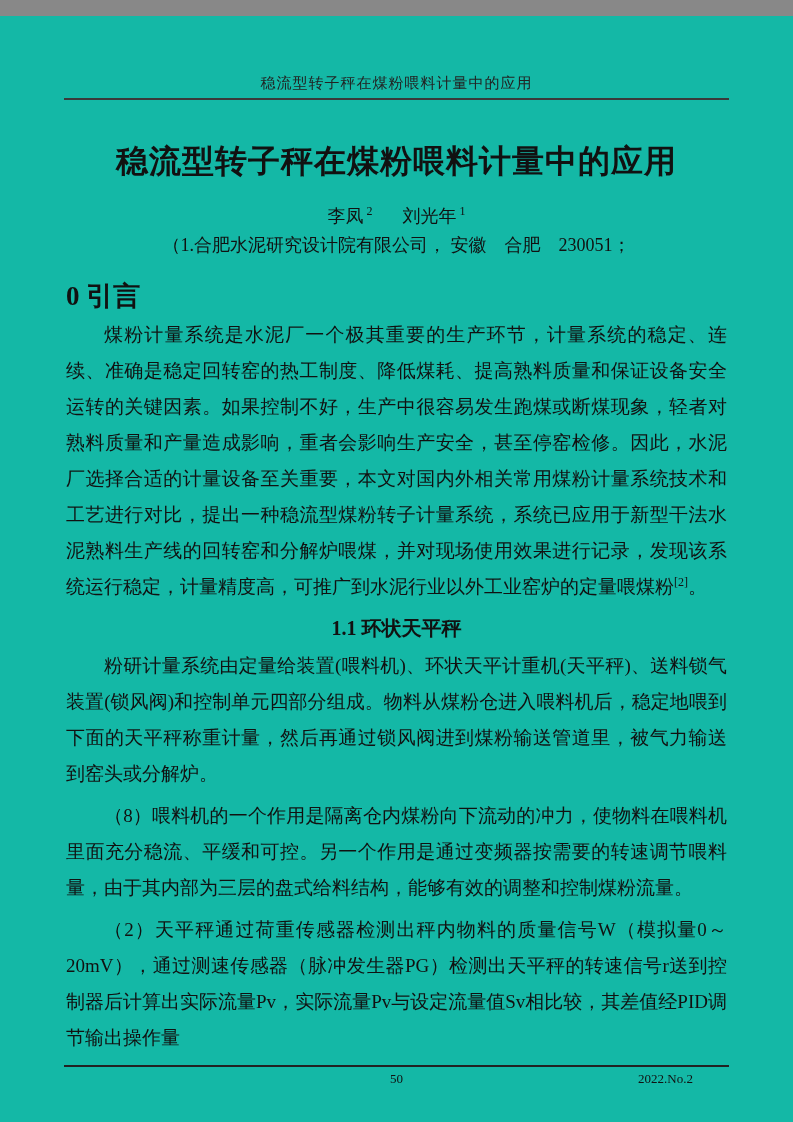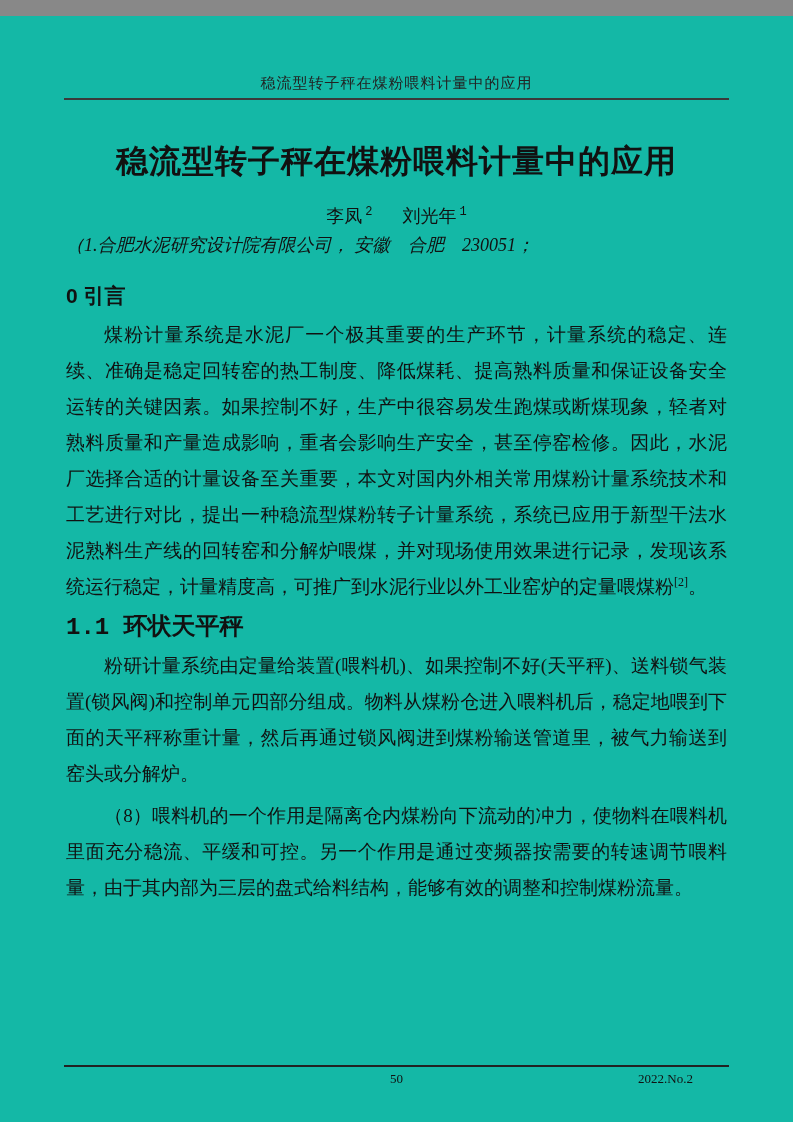--- a/index.html
+++ b/index.html
@@ -38,47 +38,46 @@
     text-align: center;
     font-size: 32px;
     font-weight: bold;
     letter-spacing: 1px;
     font-family: "Liberation Serif", "DejaVu Serif", serif;
   }
   .authors {
     margin-top: 20px;
     text-align: center;
     font-size: 18px;
-    font-family: Liberation Mono, monospace;
   }
   .authors sup {
     font-size: 12px;
     margin-left: 3px;
   }
   .author-gap { display: inline-block; width: 30px; }
   .affil {
-    text-align: left;
+    text-align: center;
     font-size: 18px;
     line-height: 27px;
-    font-style: italic;
   }
   .affil-first { margin-top: 4px; }
   h2.sec {
     margin: 22px 0 0 0;
-    font-size: 21px;
+    font-size: 27px;
     font-weight: bold;
-    font-family: Liberation Sans, sans-serif;
+    font-family: Liberation Serif, serif;
     line-height: 30px;
   }
   h3.subsec {
     margin: 9px 0 0 0;
-    font-size: 24px;
+    font-size: 20px;
     font-weight: bold;
-    font-family: Liberation Mono, monospace;
+    font-family: Liberation Serif, serif;
     line-height: 28px;
+    text-align: center;
   }
   p.body {
     margin: 6px 0 0 0;
     font-size: 19px;
     line-height: 36px;
     text-align: justify;
     text-indent: 2em;
     font-family: Liberation Serif, serif;
   }
   p.body sup.ref {
@@ -132,24 +131,25 @@
 
     <div class="affil affil-first">（1.合肥水泥研究设计院有限公司， 安徽　合肥　230051；</div>
 
     <h2 class="sec">0 引言</h2>
 
     <p class="body"><span>煤粉计量系统是水泥厂一个极其重要的生产环节，计量系统的稳定、连续、准确是稳定回转窑的热工制度、降低煤耗、提高熟料质量和保证设备安全运转的关键因素。如果控制不好，生产中很容易发生跑煤或断煤现象，轻者对熟料质量和产量造成影响，重者会影响生产安全，甚至停窑检修。因此，水泥厂选择合适的计量设备至关重要，本文对国内外相关常用煤粉计量系统技术和工艺进行对比，提出一种稳流型煤粉转子计量系统，系统已应用于新型干法水泥熟料生产线的回转窑和分解炉喂煤，并对现场使用效果进行记录，发现该系统运行稳定，计量精度高，可推广到水泥行业以外工业窑炉的定量喂煤粉</span><sup class="ref">[2]</sup><span>。</span></p>
 
 
     <h3 class="subsec">1.1 环状天平秤</h3>
 
-    <p class="body">粉研计量系统由定量给装置(喂料机)、如果控制不好(天平秤)、送料锁气装置(锁风阀)和控制单元四部分组成。物料从煤粉仓进入喂料机后，稳定地喂到下面的天平秤称重计量，然后再通过锁风阀进到煤粉输送管道里，被气力输送到窑头或分解炉。</p>
+    <p class="body">粉研计量系统由定量给装置(喂料机)、环状天平计重机(天平秤)、送料锁气装置(锁风阀)和控制单元四部分组成。物料从煤粉仓进入喂料机后，稳定地喂到下面的天平秤称重计量，然后再通过锁风阀进到煤粉输送管道里，被气力输送到窑头或分解炉。</p>
 
     <p class="body">（8）喂料机的一个作用是隔离仓内煤粉向下流动的冲力，使物料在喂料机里面充分稳流、平缓和可控。另一个作用是通过变频器按需要的转速调节喂料量，由于其内部为三层的盘式给料结构，能够有效的调整和控制煤粉流量。</p>
 
+    <p class="body">（2）天平秤通过荷重传感器检测出秤内物料的质量信号W（模拟量0～20mV），通过测速传感器（脉冲发生器PG）检测出天平秤的转速信号r送到控制器后计算出实际流量Pv，实际流量Pv与设定流量值Sv相比较，其差值经PID调节输出操作量</p>
 
   </div>
 
   <div class="footer-rule"></div>
   <div class="footer-row">
     <span class="page-number">50</span>
     <span class="journal-issue">2022.No.2</span>
   </div>
 </div>
 

